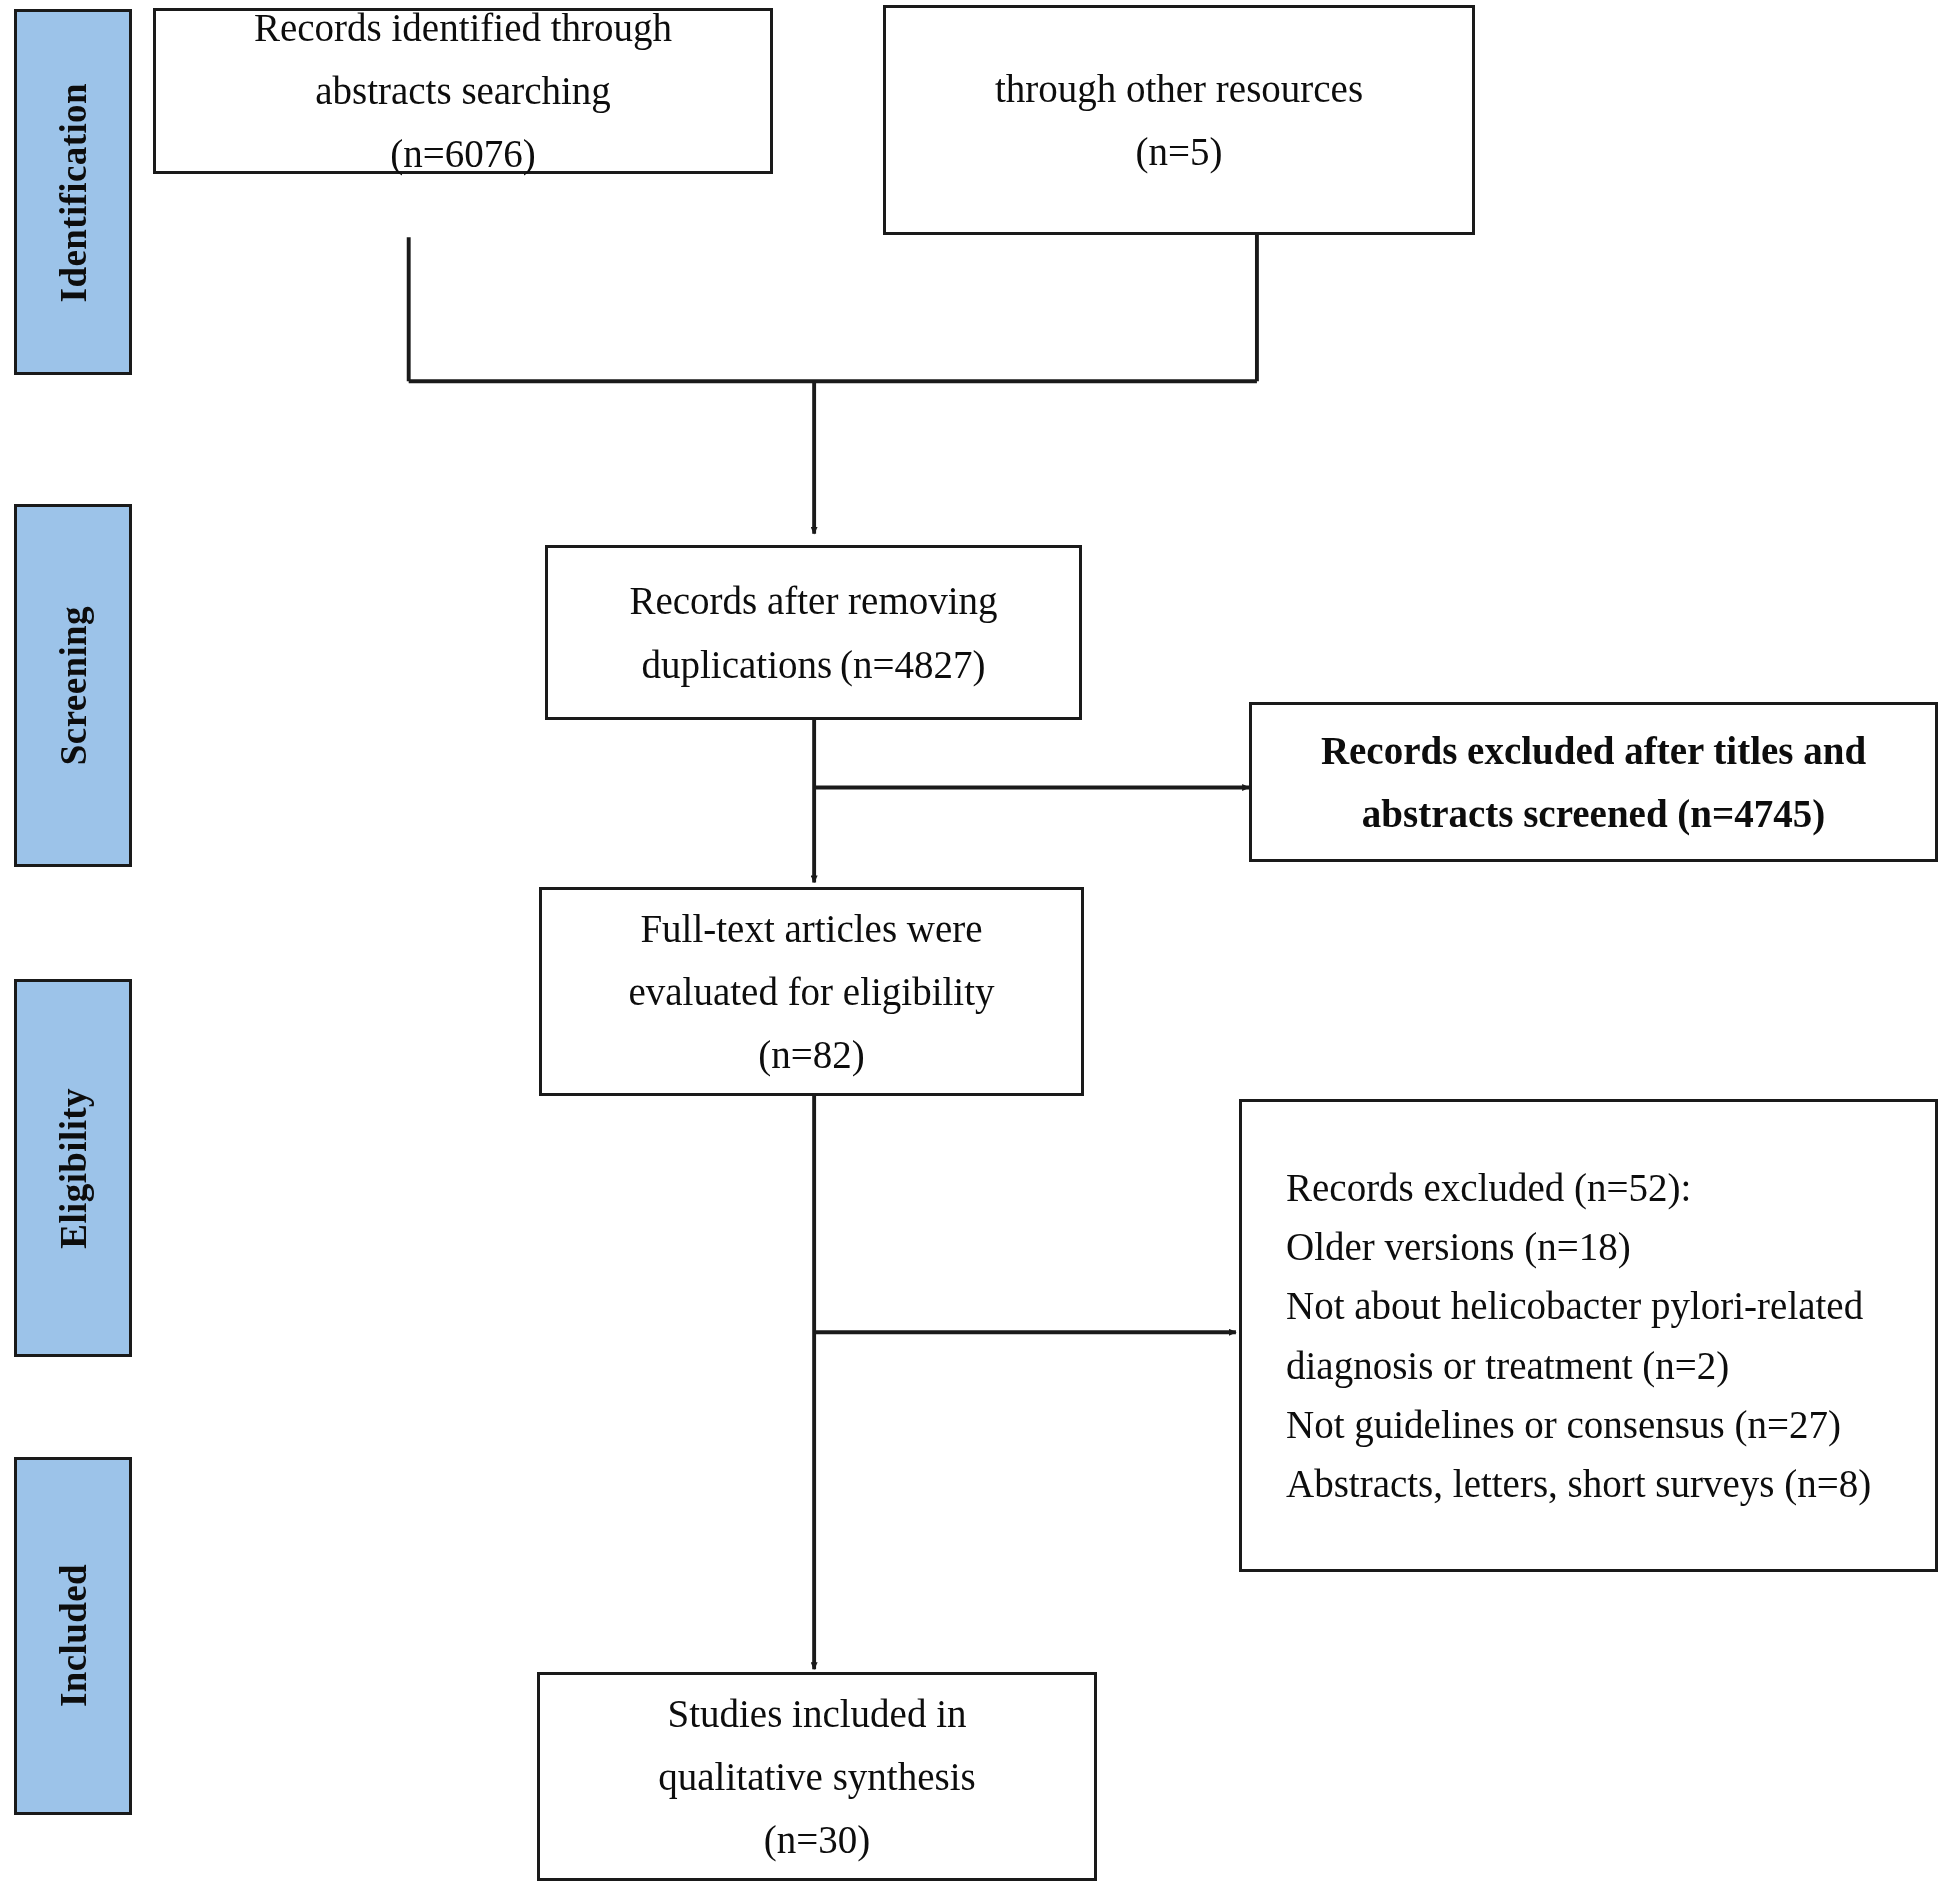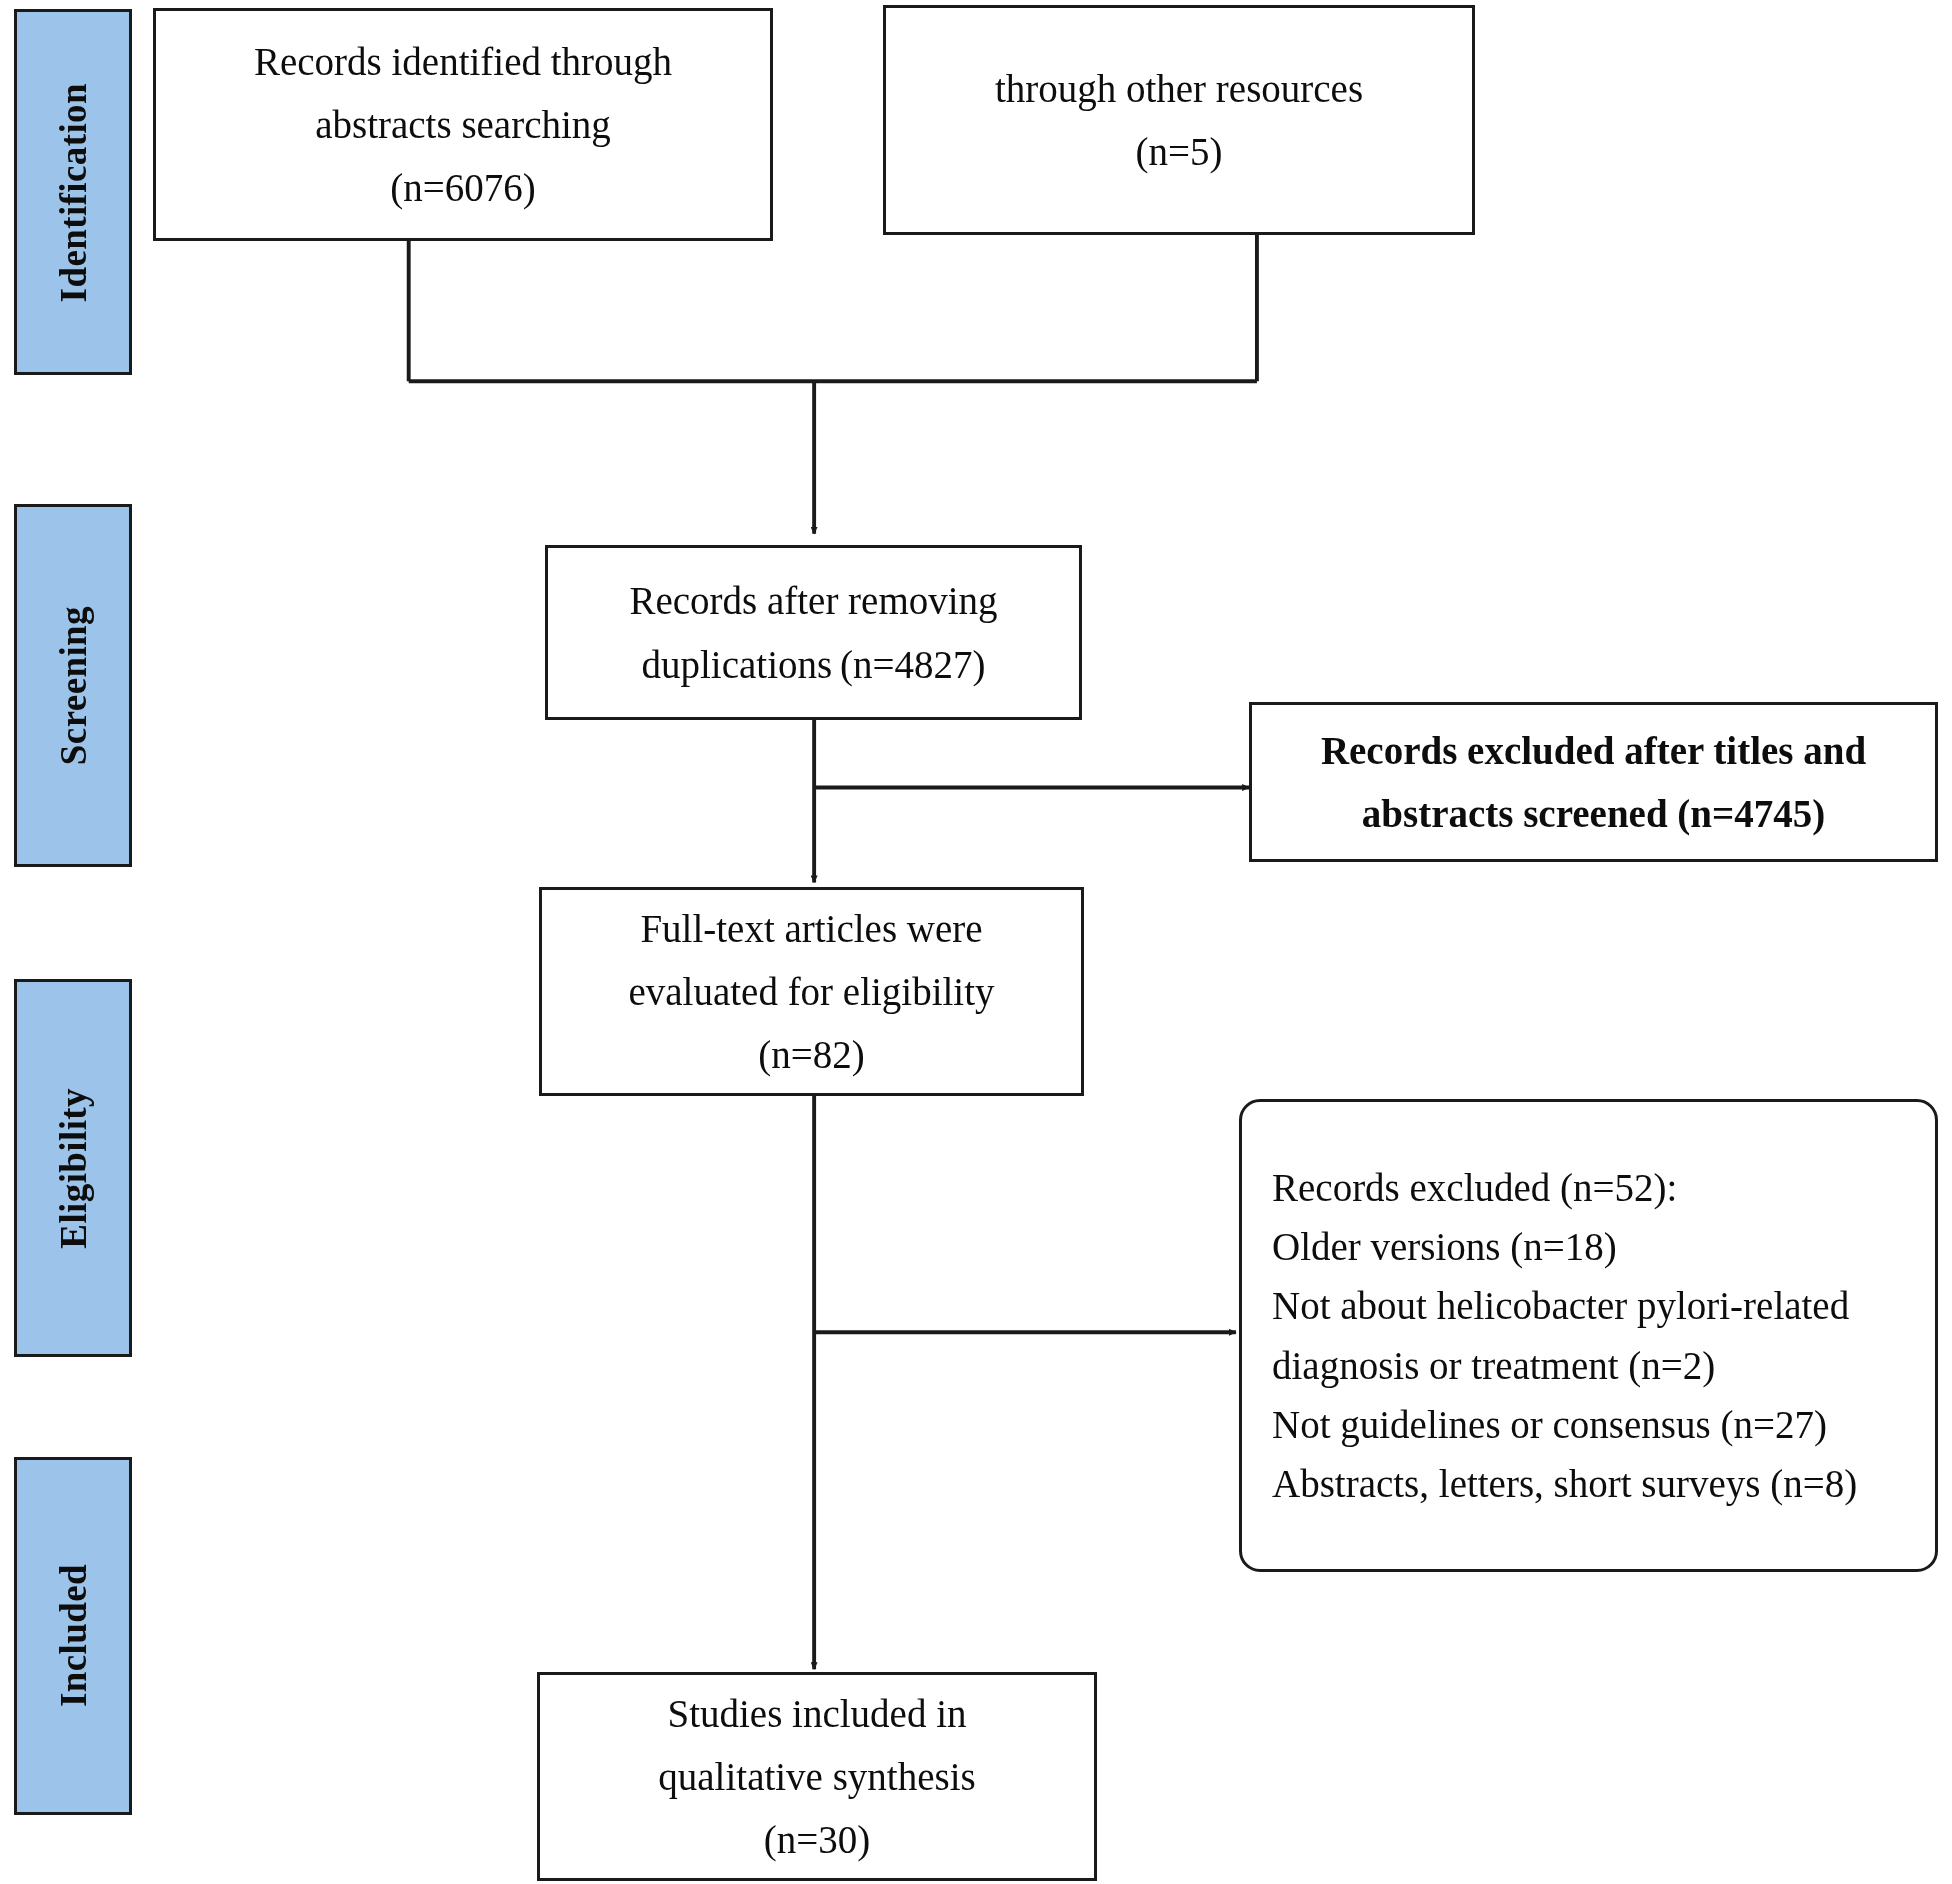--- a/index.html
+++ b/index.html
@@ -57,24 +57,23 @@
   }
   .flow-box .line {
     display: block;
     white-space: nowrap;
   }
   
   .flow-box.list-box {
     align-items: flex-start;
     justify-content: center;
     text-align: left;
-    padding-left: 30px;
+    padding-left: 44px;
     padding-right: 9.3px;
     line-height: 1.52;
-    border-radius: 21px;
   }
   .flow-box.list-box .line {
     white-space: normal;
   }
   
   #connectors {
     position: absolute;
     left: 0;
     top: 0;
     width: 1952px;
@@ -120,21 +119,21 @@
   </div>
 
   <div class="stage-label" style="left:14px; top:979px; width:118px; height:378px;">
     <span class="vtext">Eligibility</span>
   </div>
 
   <div class="stage-label" style="left:14px; top:1457px; width:118px; height:358px;">
     <span class="vtext">Included</span>
   </div>
 
-  <div class="flow-box" style="left:153px; top:7.8px; width:620px; height:233px;">
+  <div class="flow-box" style="left:153px; top:7.8px; width:620px; height:166px;">
     <span class="line">Records identified through</span>
     <span class="line">abstracts searching</span>
     <span class="line">(n=6076)</span>
   </div>
 
   <div class="flow-box" style="left:883px; top:4.7px; width:592px; height:230px;">
     <span class="line">through other resources</span>
     <span class="line">(n=5)</span>
   </div>
 

